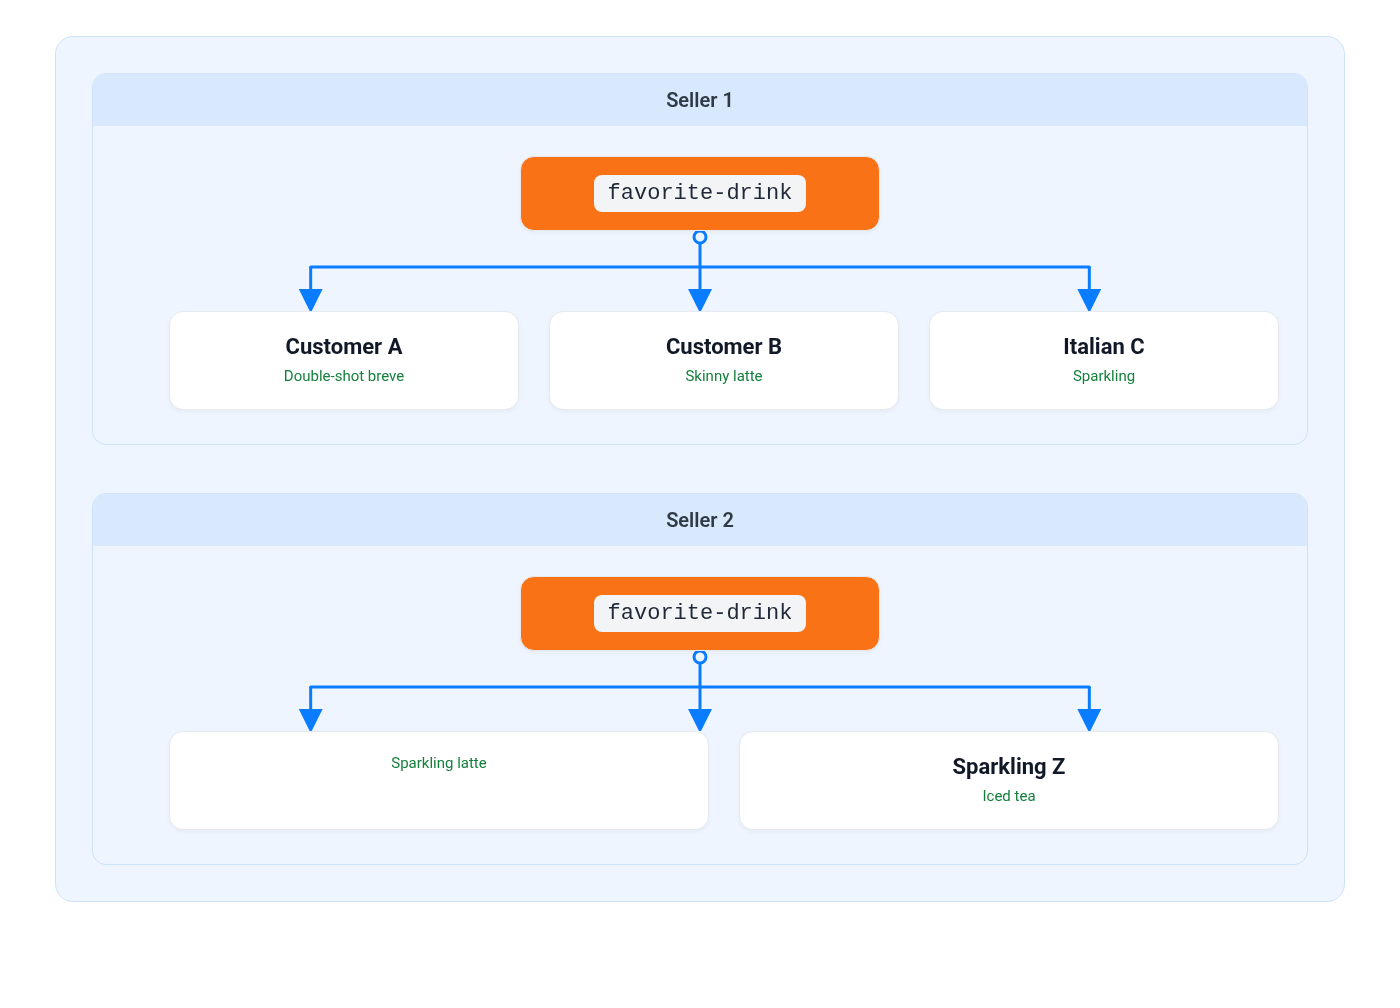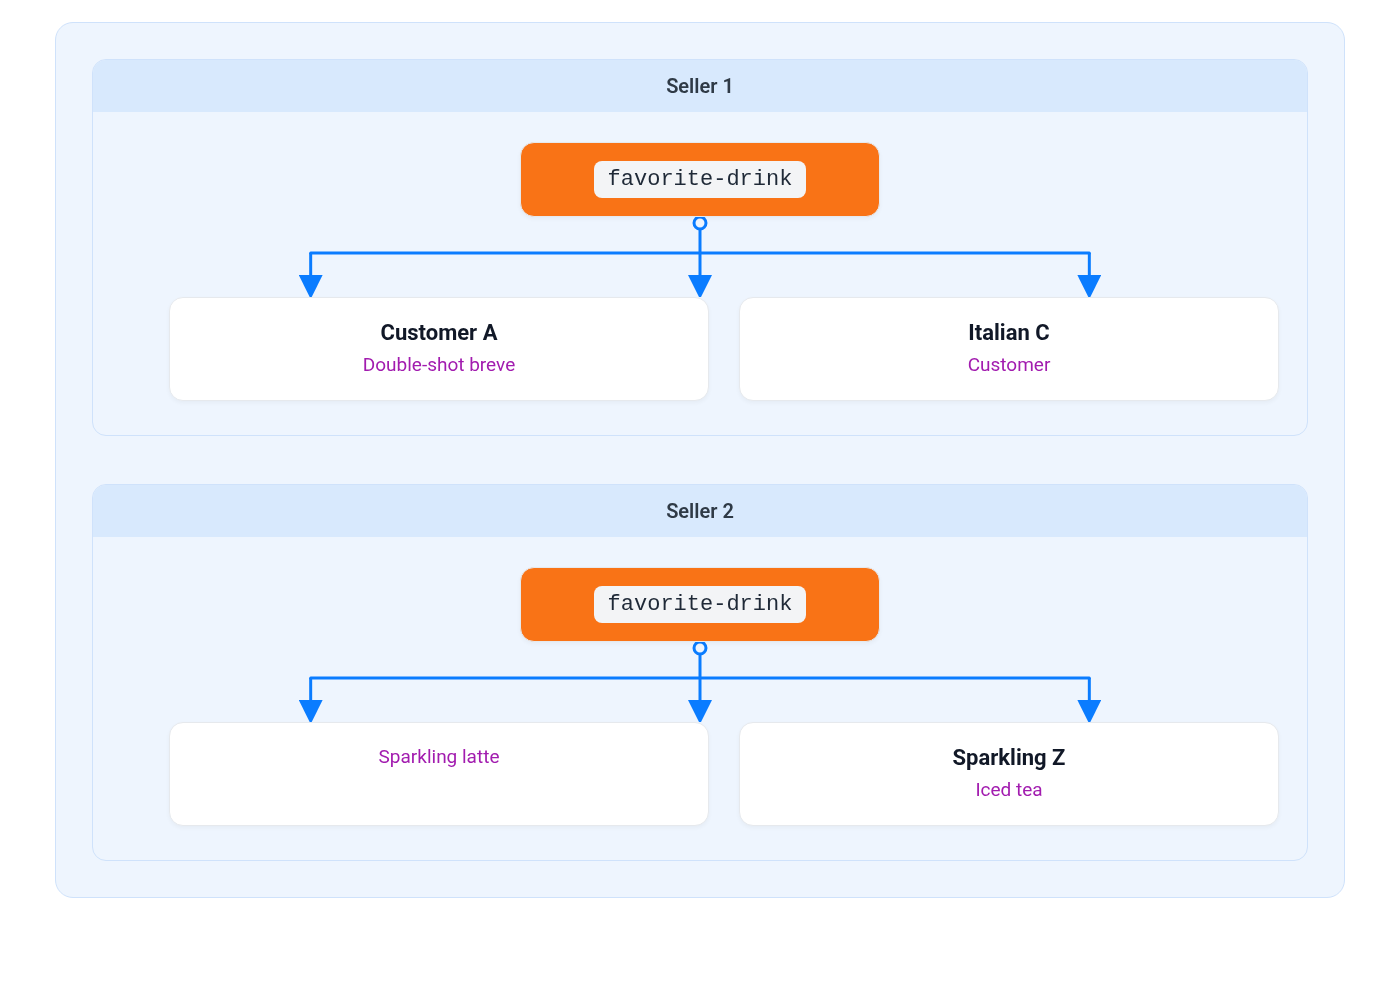--- a/index.html
+++ b/index.html
@@ -7,21 +7,21 @@
     margin: 0;
     padding: 0;
   }
   body {
     font-family: -apple-system, BlinkMacSystemFont, "Segoe UI", Roboto, Helvetica, Arial, sans-serif;
     background: #ffffff;
     padding: 20px;
   }
   .outer-container {
     width: 1290px;
-    margin: 2px auto;
+    margin: 16px auto;
     background: #eef5fe;
     border: 1px solid #cfe2fb;
     border-radius: 18px;
     padding: 36px;
   }
   .seller-panel {
     background: #eef5fe;
     border: 1px solid #cfe2fb;
     border-radius: 14px;
     overflow: hidden;
@@ -82,22 +82,22 @@
     padding: 22px 10px 24px 10px;
     text-align: center;
   }
   .customer-name {
     font-size: 22px;
     font-weight: 700;
     color: #111827;
     margin-bottom: 8px;
   }
   .customer-drink {
-    font-size: 19px;
-    color: #a21caf;
+    font-size: 15px;
+    color: #15803d;
   }
 </style>
 </head>
 <body>
 
 <div class="outer-container">
 
   <div class="seller-panel">
     <div class="seller-header">Seller 1</div>
     <div class="seller-body">
@@ -116,22 +116,26 @@
         <path d="M190 36 L190 70" stroke="#0a7cff" stroke-width="3" fill="none" marker-end="url(#arrowA)"></path>
         <path d="M580 36 L580 70" stroke="#0a7cff" stroke-width="3" fill="none" marker-end="url(#arrowA)"></path>
         <path d="M970 36 L970 70" stroke="#0a7cff" stroke-width="3" fill="none" marker-end="url(#arrowA)"></path>
       </svg>
       <div class="customer-row">
         <div class="customer-card">
           <div class="customer-name">Customer A</div>
           <div class="customer-drink">Double-shot breve</div>
         </div>
         <div class="customer-card">
+          <div class="customer-name">Customer B</div>
+          <div class="customer-drink">Skinny latte</div>
+        </div>
+        <div class="customer-card">
           <div class="customer-name">Italian C</div>
-          <div class="customer-drink">Customer</div>
+          <div class="customer-drink">Sparkling</div>
         </div>
       </div>
     </div>
   </div>
 
   <div class="seller-panel">
     <div class="seller-header">Seller 2</div>
     <div class="seller-body">
       <div class="attr-box">
         <span class="attr-code">favorite-drink</span>

